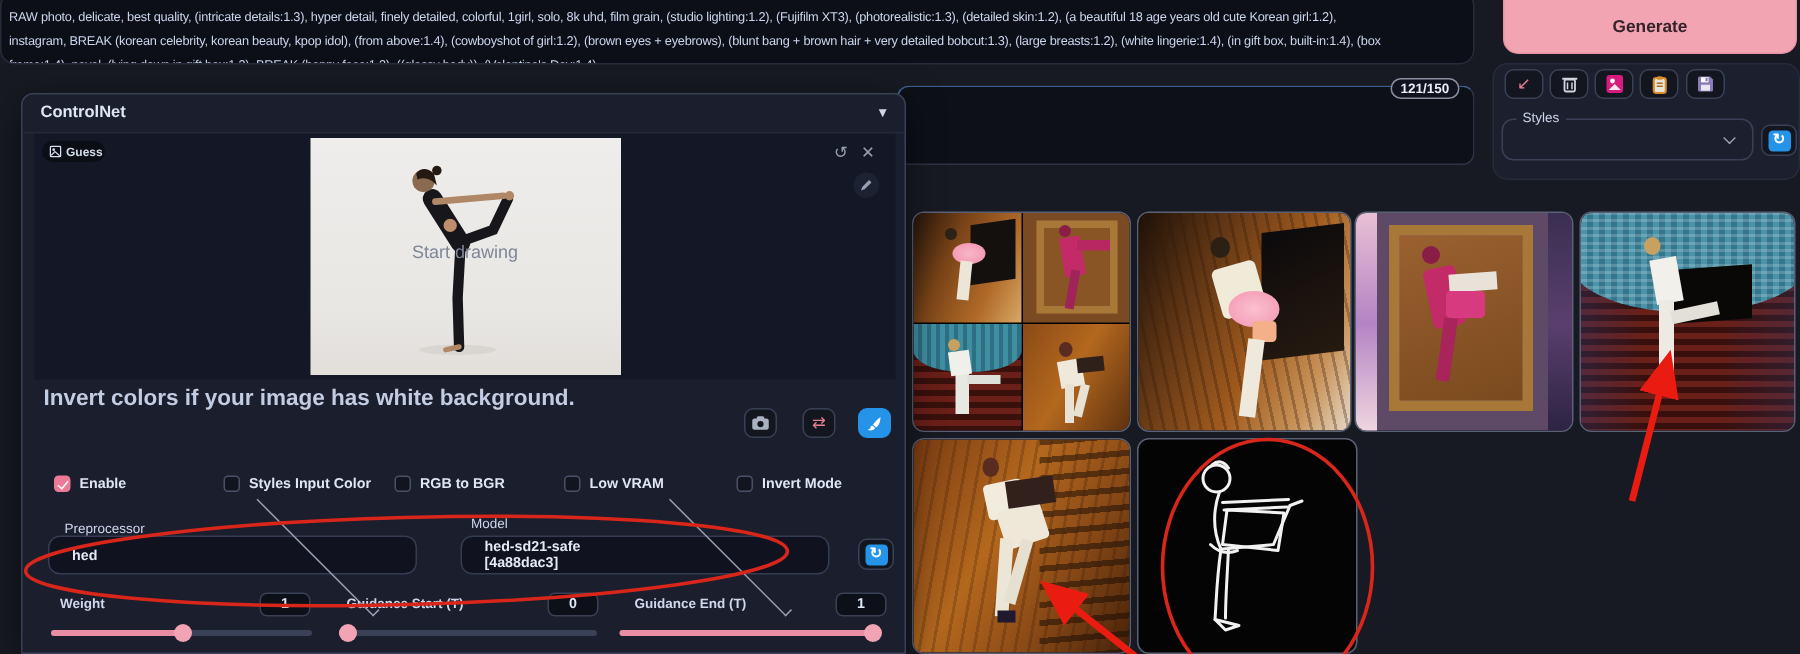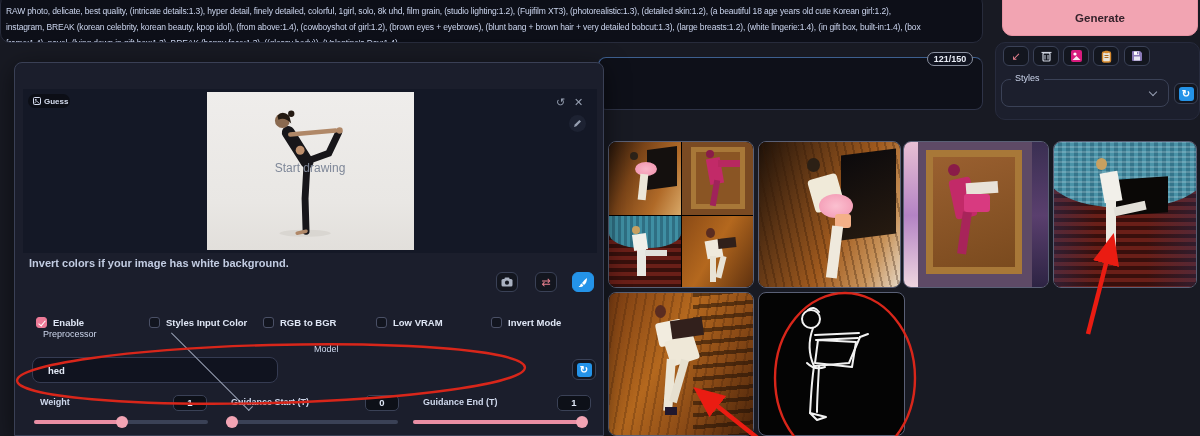--- a/index.html
+++ b/index.html
@@ -55,21 +55,21 @@
     border-radius:8px; display:flex; align-items:center; gap:3px; padding-left:5px; z-index:3;
     cursor:pointer; }
   .cn-tab span { color:#d5dcee; font-size:8px; font-weight:700; }
   .photo { position:absolute; left:184px; top:3px; width:207px; height:158px;
     background:linear-gradient(180deg,#efedeb 0%,#e9e7e4 70%,#e2dfdb 100%); }
   .watermark { position:absolute; left:0; top:72px; width:574px; text-align:center;
     color:#7e8798; font-size:12px; pointer-events:none; }
   .canvas-ico { position:absolute; color:#97a0b2; font-size:11px; cursor:pointer; line-height:1; }
   .pencil-circle { position:absolute; left:546px; top:26px; width:17px; height:17px; border-radius:50%;
     background:#1d2232; display:flex; align-items:center; justify-content:center; cursor:pointer; }
-  .cn-help { position:absolute; left:14px; color:#c2cce2; font-size:11px; font-weight:600; }
+  .cn-help { position:absolute; left:14px; color:#c2cce2; font-size:15px; font-weight:600; }
   .tool-btn { position:absolute; top:209px; width:22px; height:20px; background:#13161f;
     border:1px solid #3a4156; border-radius:6px; display:flex; align-items:center;
     justify-content:center; cursor:pointer; }
   .tool-btn.blue { background:#2493e8; border-color:#2493e8; }
   .cb-item { position:absolute; top:254px; display:flex; align-items:center; gap:6px; cursor:pointer; }
   .cb { width:11px; height:11px; border:1px solid #4a5066; border-radius:3px; background:#12151f; }
   .cb.on { background:#ec7a97; border-color:#ec7a97; position:relative; }
   .cb.on::after { content:""; position:absolute; left:3px; top:0.5px; width:3px; height:6px;
     border-right:1.6px solid #fff; border-bottom:1.6px solid #fff; transform:rotate(40deg); }
   .cb-item span { color:#dfe6f5; font-size:9.5px; font-weight:600; }
@@ -149,20 +149,24 @@
     <div class="styles-box">
       <span class="styles-legend">Styles</span>
       <span class="chev" style="position:absolute;right:12px;top:9px"></span>
     </div>
     <div class="blue-sq-btn" style="left:178px;top:40px">
       <div class="blue-inner">↻</div>
     </div>
   </div>
 
   <div class="cn-panel">
+    <div class="cn-header">
+      <span class="cn-title">ControlNet</span>
+      <span class="cn-caret">▼</span>
+    </div>
 
     <div class="cn-canvas">
       <div class="photo">
         <svg width="207" height="158" viewBox="0 0 207 160">
           <ellipse cx="98" cy="143" rx="26" ry="3.5" fill="#d9d6d1"></ellipse>
           <path d="M99,141 L98,108 L100,72" stroke="#17161a" stroke-width="7" fill="none" stroke-linecap="round"></path>
           <path d="M99,141 l-9,2" stroke="#b08868" stroke-width="3.5" stroke-linecap="round"></path>
           <path d="M100,70 L122,62 L132,41" stroke="#17161a" stroke-width="7" fill="none" stroke-linecap="round"></path>
           <circle cx="133" cy="39" r="3.2" fill="#b08868"></circle>
           <path d="M100,71 L81,41" stroke="#17161a" stroke-width="13" stroke-linecap="round"></path>
@@ -224,26 +228,30 @@
     </div>
     <div class="cb-item" style="left:361px">
       <span class="cb"></span>
       <span>Low VRAM</span>
     </div>
     <div class="cb-item" style="left:476px">
       <span class="cb"></span>
       <span>Invert Mode</span>
     </div>
 
-    <span class="fld-label" style="left:28px;top:266px">Preprocessor</span>
+    <span class="fld-label" style="left:28px;top:284px">Preprocessor</span>
     <div class="dd" style="left:17px">
       <span>hed</span>
       <span class="chev"></span>
     </div>
     <span class="fld-label" style="left:299px;top:281px">Model</span>
+    <div class="dd" style="left:292px">
+      <span>hed-sd21-safe [4a88dac3]</span>
+      <span class="chev"></span>
+    </div>
     <div class="blue-sq-btn" style="left:557px;top:296px">
       <div class="blue-inner">↻</div>
     </div>
 
     <span class="sl-label" style="left:25px">Weight</span>
     <div class="num-input" style="left:158px;top:332px">1</div>
     <div class="track" style="left:19px;width:174px">
       <div class="fill" style="width:88px"></div>
       <div class="handle" style="left:82px"></div>
     </div>

